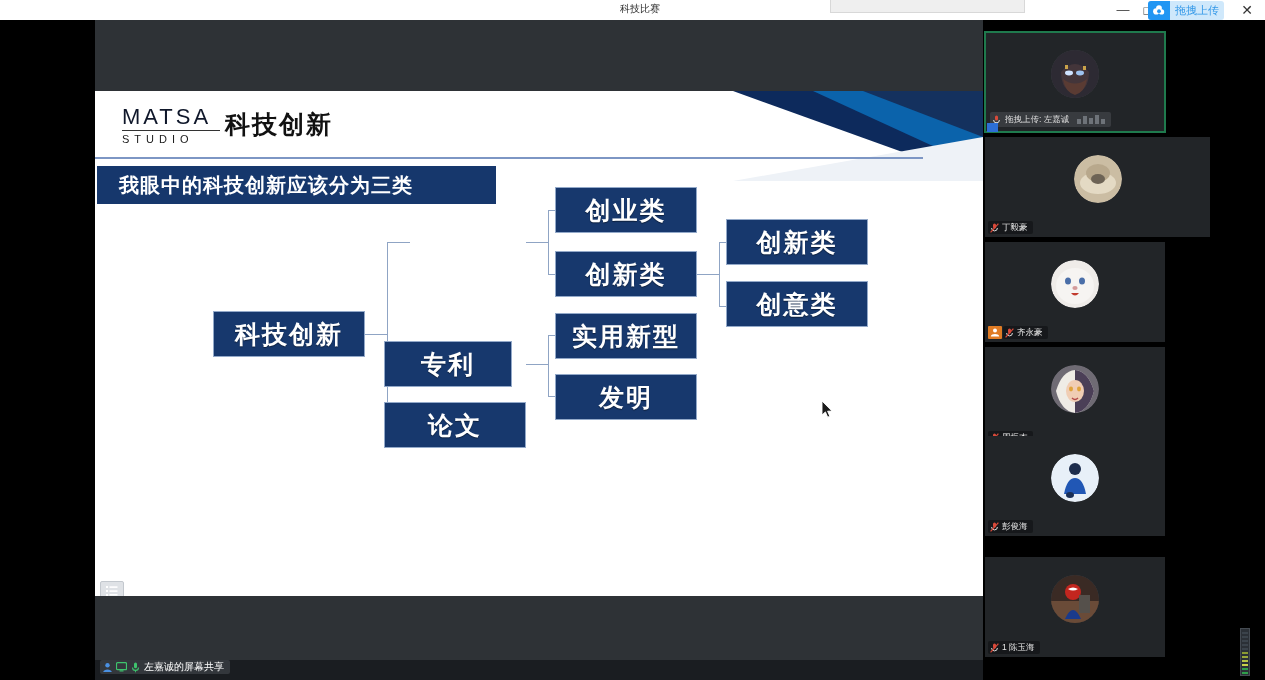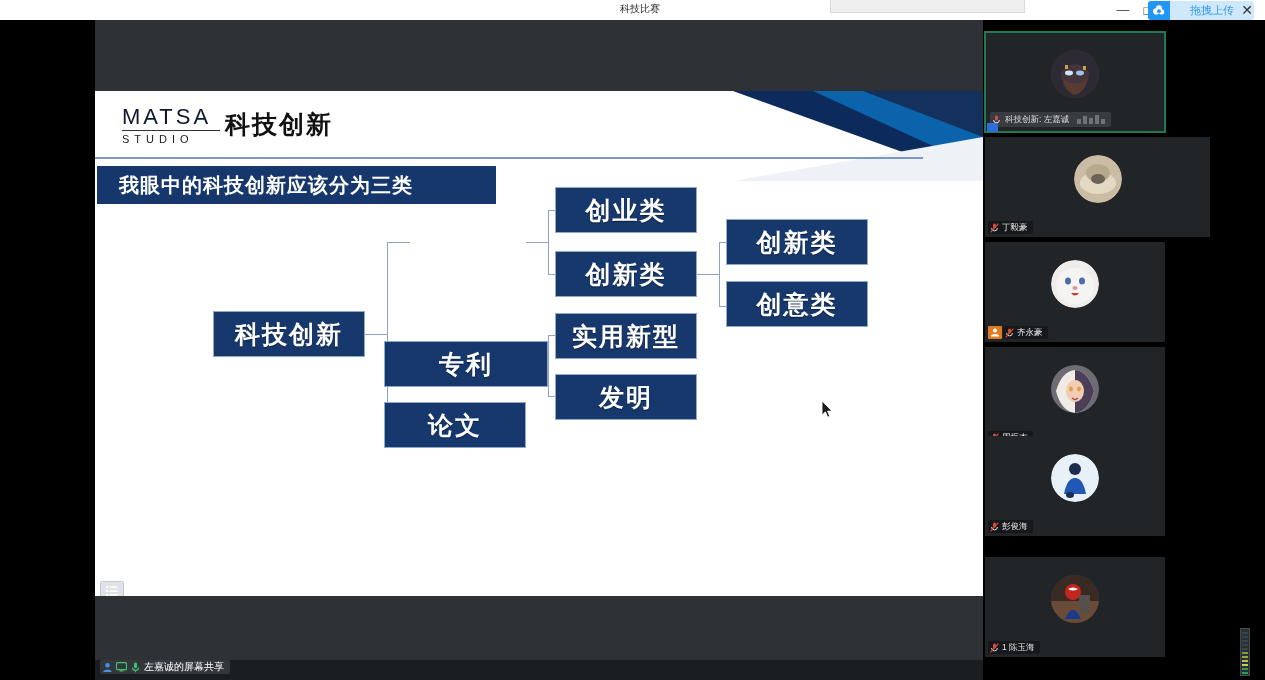--- a/index.html
+++ b/index.html
@@ -10,21 +10,21 @@
   .os-strip{position:absolute;left:0;top:0;width:1265px;height:20px;background:#ffffff;}
   .os-title{position:absolute;left:600px;top:2px;width:80px;text-align:center;font-size:10px;color:#2b2b2b;line-height:14px;}
   .os-strip-shadow{position:absolute;left:830px;top:0;width:195px;height:13px;background:#efefef;border:1px solid #d8d8d8;border-top:none;box-sizing:border-box;}
 
   .win-min{position:absolute;left:1114px;top:3px;width:18px;height:14px;color:#444;font-size:13px;text-align:center;line-height:14px;cursor:default;}
   .win-other{position:absolute;left:1140px;top:2px;width:14px;height:16px;color:#666;font-size:11px;text-align:center;line-height:16px;}
   .win-close{position:absolute;left:1238px;top:2px;width:18px;height:16px;color:#333;font-size:14px;text-align:center;line-height:16px;cursor:default;}
 
   .upload-badge{position:absolute;left:1148px;top:1px;height:19px;display:flex;align-items:center;border-radius:3px;overflow:hidden;background:#cfe8fb;}
   .upload-badge .ub-icon{width:22px;height:19px;background:#2196f3;display:flex;align-items:center;justify-content:center;}
-  .upload-badge .ub-text{padding:0 20px;font-size:11px;color:#3398e8;line-height:19px;white-space:nowrap;}
+  .upload-badge .ub-text{padding:0 5px;font-size:11px;color:#3398e8;line-height:19px;white-space:nowrap;}
 
   
   .meet{position:absolute;left:95px;top:20px;width:1170px;height:660px;background:#2e3236;}
   .left-black{position:absolute;left:0;top:0;width:95px;height:680px;background:#000;}
 
   
   .stage{position:absolute;left:0;top:0;width:888px;height:640px;background:#2e3236;}
   .slide{position:absolute;left:0;top:71px;width:888px;height:505px;background:#ffffff;overflow:hidden;}
 
   
@@ -155,21 +155,21 @@
           <div class="ln lnh" style="left:624px;top:151px;width:12px;"></div>
           <div class="ln lnh" style="left:624px;top:215px;width:12px;"></div>
 
           <div class="ln lnh" style="left:431px;top:273px;width:22px;"></div>
           <div class="ln lnv" style="left:453px;top:244px;height:61px;"></div>
           <div class="ln lnh" style="left:453px;top:244px;width:12px;"></div>
           <div class="ln lnh" style="left:453px;top:305px;width:12px;"></div>
 
           <div class="node" style="left:118px;top:220px;width:152px;height:46px;font-size:25px;">科技创新</div>
 
-          <div class="node" style="left:289px;top:250px;width:164px;height:46px;font-size:25px;">专利</div>
+          <div class="node" style="left:289px;top:250px;width:128px;height:46px;font-size:25px;">专利</div>
           <div class="node" style="left:289px;top:311px;width:142px;height:46px;font-size:25px;">论文</div>
 
           <div class="node" style="left:460px;top:96px;width:142px;height:46px;font-size:25px;">创业类</div>
           <div class="node" style="left:460px;top:160px;width:142px;height:46px;font-size:25px;">创新类</div>
           <div class="node" style="left:460px;top:222px;width:142px;height:46px;font-size:25px;">实用新型</div>
           <div class="node" style="left:460px;top:283px;width:142px;height:46px;font-size:25px;">发明</div>
 
           <div class="node" style="left:631px;top:128px;width:142px;height:46px;font-size:25px;">创新类</div>
           <div class="node" style="left:631px;top:190px;width:142px;height:46px;font-size:25px;">创意类</div>
         </div>
@@ -231,21 +231,21 @@
           </svg>
         </div>
         <div class="speak-chip">
           <span style="width:13px;height:13px;display:flex;align-items:center;justify-content:center;">
             <svg width="9" height="10" viewBox="0 0 9 10">
                 <rect x="3" y="0.5" width="3" height="5" rx="1.5" fill="#d84a3a"></rect>
                 <path d="M1.6 5 a2.9 2.9 0 0 0 5.8 0" fill="none" stroke="#e0e0e0" stroke-width="1"></path>
                 <rect x="4.1" y="7.3" width="0.9" height="2" fill="#e0e0e0"></rect>
               </svg>
           </span>
-          <span class="nm">科技创新: 左嘉诚</span>
+          <span class="nm">拖拽上传: 左嘉诚</span>
           <span class="wave">
             <i style="height:5px"></i>
               <i style="height:8px"></i>
               <i style="height:6px"></i>
               <i style="height:9px"></i>
               <i style="height:5px"></i>
           </span>
         </div>
         <div class="blue-tag"></div>
       </div>

